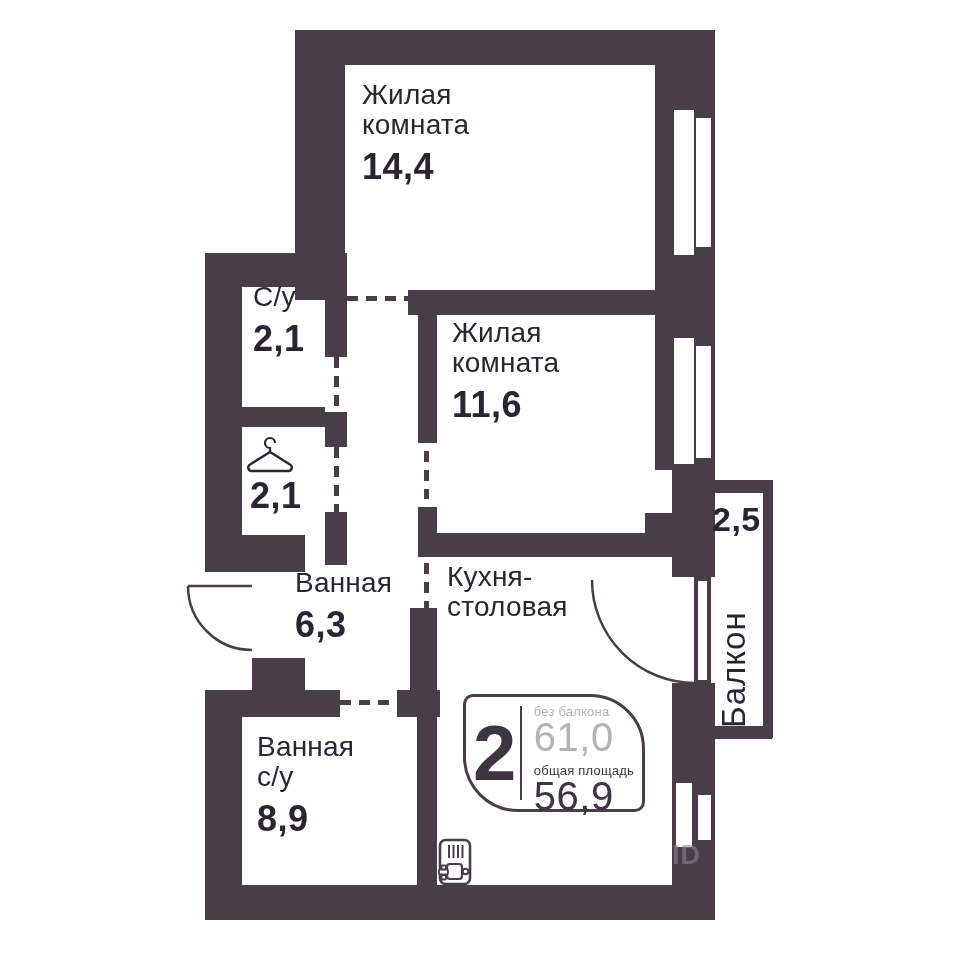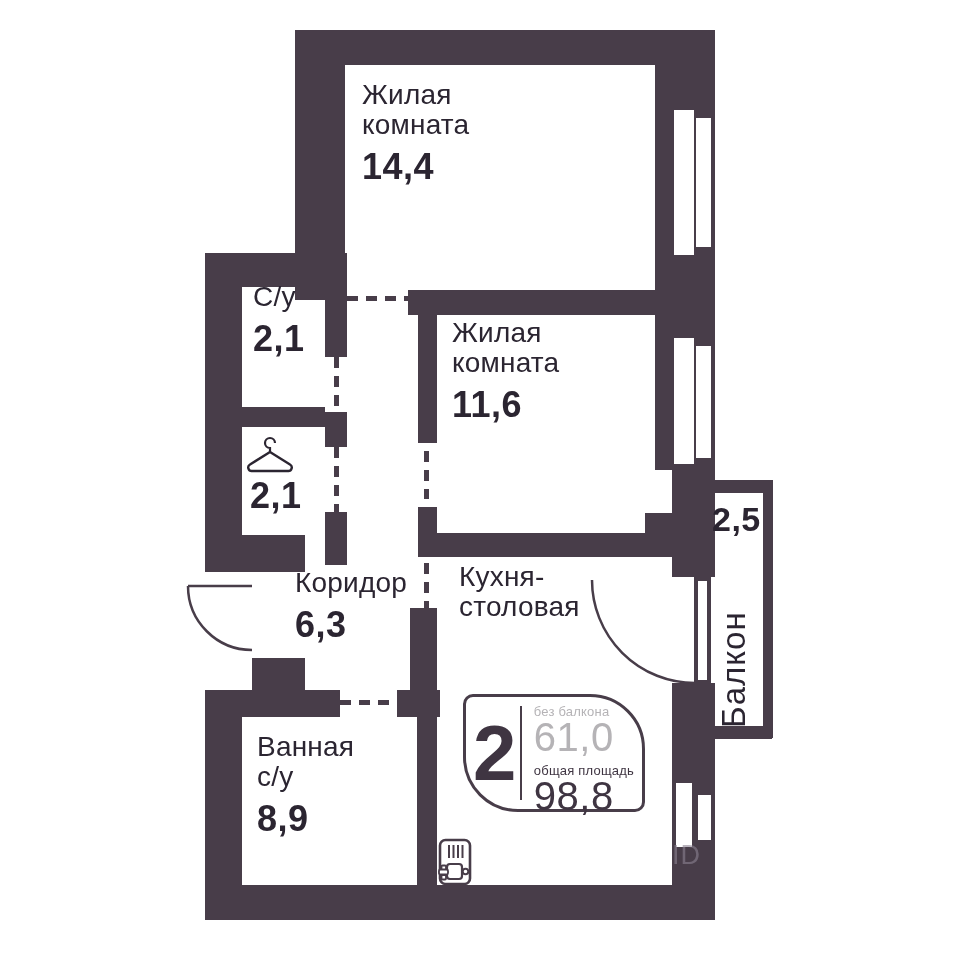--- a/index.html
+++ b/index.html
@@ -31,21 +31,21 @@
     box-sizing:border-box;display:flex;align-items:stretch;
   }
   .badge-num{width:64px;display:flex;align-items:center;justify-content:center;
     font-size:78px;font-weight:800;color:#3f3542;padding-left:4px;}
   .badge-vline{width:3px;background:#483d49;margin:9px 0;}
   .badge-col{flex:1;padding:7px 8px 0 12px;display:flex;flex-direction:column;}
   .cap{font-size:13px;line-height:15px;color:#3f3542;letter-spacing:.2px;white-space:nowrap;}
   .val{font-size:40px;line-height:37px;font-weight:400;color:#3f3542;letter-spacing:.5px;}
   .muted{color:#b5b3b6;}
   .badge-hline{height:3px;background:#483d49;margin:4px 0 3px;width:100%;}
-  .watermark{position:absolute;left:672px;top:840px;font-size:27px;font-weight:400;
+  .watermark{position:absolute;left:672px;top:840px;font-size:27px;font-weight:700;
     color:#8b8292;opacity:.6;letter-spacing:1px;}
   svg{display:block;}
 </style>
 </head>
 <body>
 
 <div class="canvas">
 
   <div class="wall" style="left:295px;top:30px;width:420px;height:35px"></div>
   <div class="wall" style="left:655px;top:30px;width:60px;height:440px"></div>
@@ -116,45 +116,45 @@
     <div class="area">2,1</div>
   </div>
 
   <svg class="arc" style="left:244px;top:436px" width="52" height="42" viewBox="0 0 52 42">
     <path d="M26 16 v-4 a5 5 0 1 1 5 -5" fill="none" stroke="#2b2531" stroke-width="2.2"></path>
     <path d="M26 16 L46 28.5 a3.5 3.5 0 0 1 -2.2 6.5 H8.2 A3.5 3.5 0 0 1 6 28.5 Z" fill="#ffffff" stroke="#2b2531" stroke-width="2.4" stroke-linejoin="round"></path>
   </svg>
   <div class="area-only" style="left:250px;top:475px">2,1</div>
 
   <div class="room-label" style="left:295px;top:568px;width:140px">
-    <div>Коридор</div>
+    <div>Ванная</div>
     <div class="area">6,3</div>
   </div>
 
-  <div class="room-label" style="left:459px;top:562px;width:135px">
+  <div class="room-label" style="left:447px;top:562px;width:135px">
     <div>Кухня-столовая</div>
   </div>
 
   <div class="room-label" style="left:257px;top:732px;width:110px">
     <div>Ванная с/у</div>
     <div class="area">8,9</div>
   </div>
 
   <div class="area-only" style="left:712px;top:500px;width:52px;text-align:left;font-size:34px">2,5</div>
   <div class="balcony-name">Балкон</div>
 
   <div class="badge">
     <div class="badge-num">2</div>
     <div class="badge-vline"></div>
     <div class="badge-col">
       <div class="cap muted">без балкона</div>
       <div class="val muted">61,0</div>
       <div class="badge-hline"></div>
       <div class="cap">общая площадь</div>
-      <div class="val">98,8</div>
+      <div class="val">56,9</div>
     </div>
   </div>
 
   <svg class="arc" style="left:438px;top:838px" width="36" height="50" viewBox="0 0 36 50">
     <rect x="2" y="2" width="30" height="44" rx="5.5" fill="none" stroke="#483d49" stroke-width="2.6"></rect>
     <line x1="11" y1="7" x2="11" y2="20" stroke="#483d49" stroke-width="2"></line>
     <line x1="15.5" y1="7" x2="15.5" y2="20" stroke="#483d49" stroke-width="2"></line>
     <line x1="20" y1="7" x2="20" y2="20" stroke="#483d49" stroke-width="2"></line>
     <line x1="24.5" y1="7" x2="24.5" y2="20" stroke="#483d49" stroke-width="2"></line>
     <rect x="9" y="26" width="15" height="15" rx="3" fill="#fff" stroke="#483d49" stroke-width="2.2"></rect>

